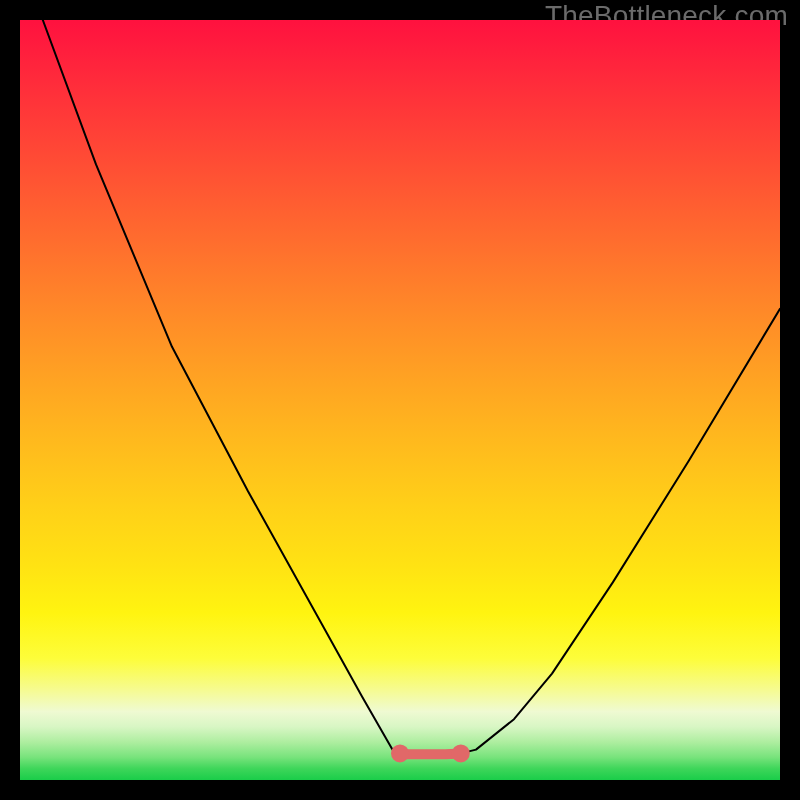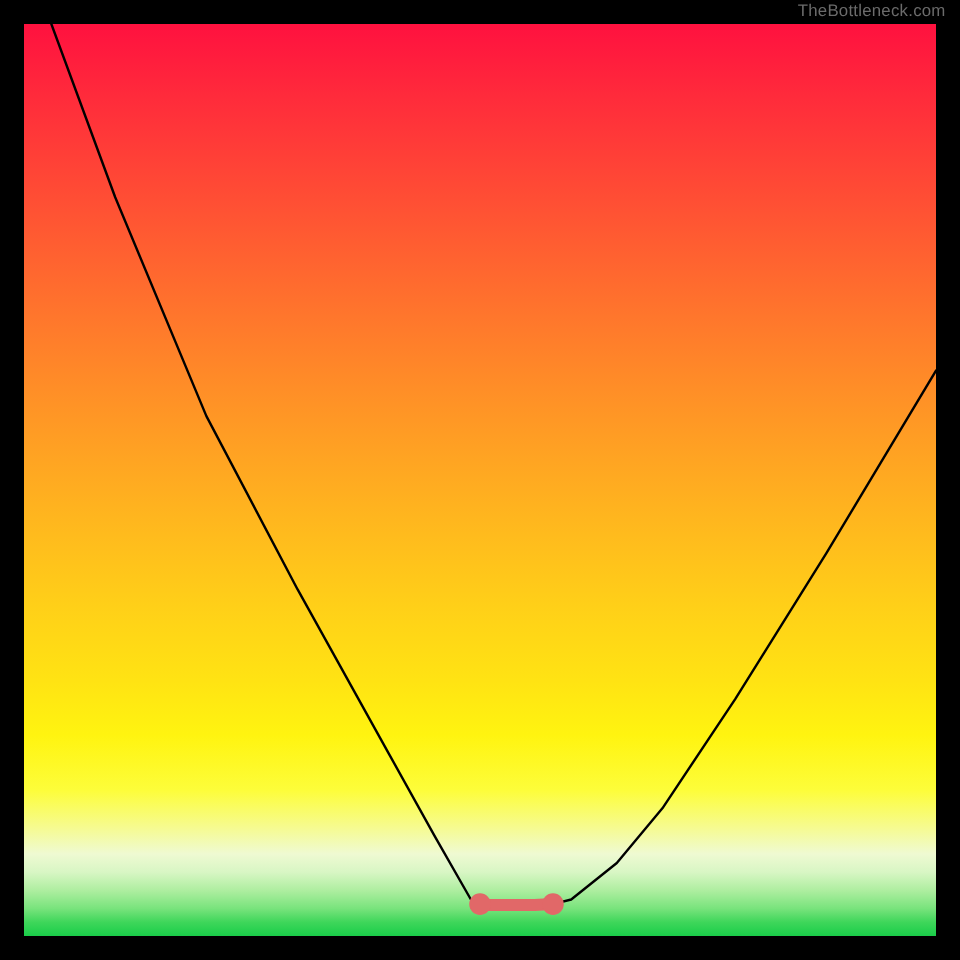--- a/index.html
+++ b/index.html
@@ -53,21 +53,21 @@
     position: absolute;
     left: 0; top: 0;
     width: 760px; height: 760px;
     overflow: visible;
   }
   .watermark {
     position: absolute;
     top: 0;
     right: 12px;
     font-family: Arial, Helvetica, sans-serif;
-    font-size: 14px;
+    font-size: 28px;
     color: #6b6b6b;
     letter-spacing: 0.2px;
     user-select: none;
   }
 </style>
 </head>
 <body>
 
 <div class="frame">
 

